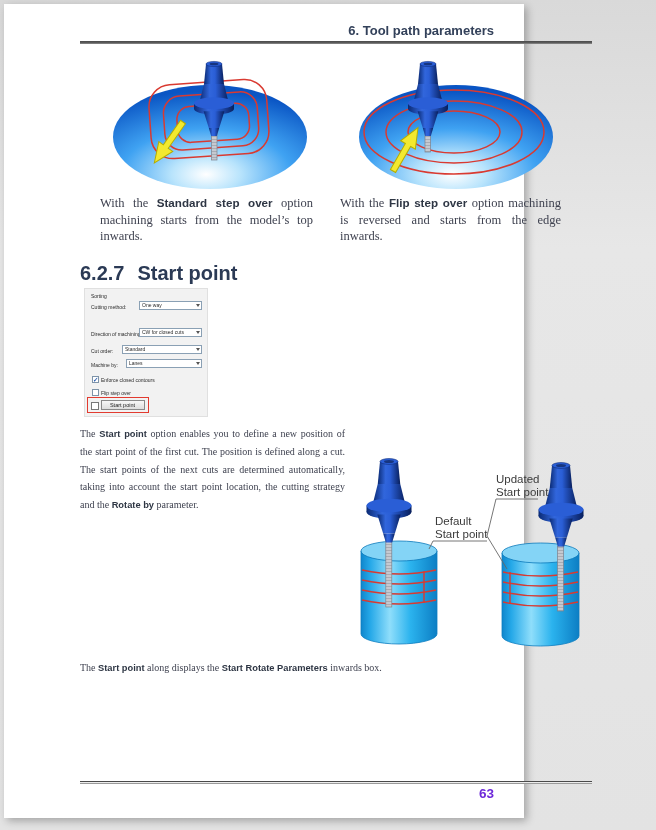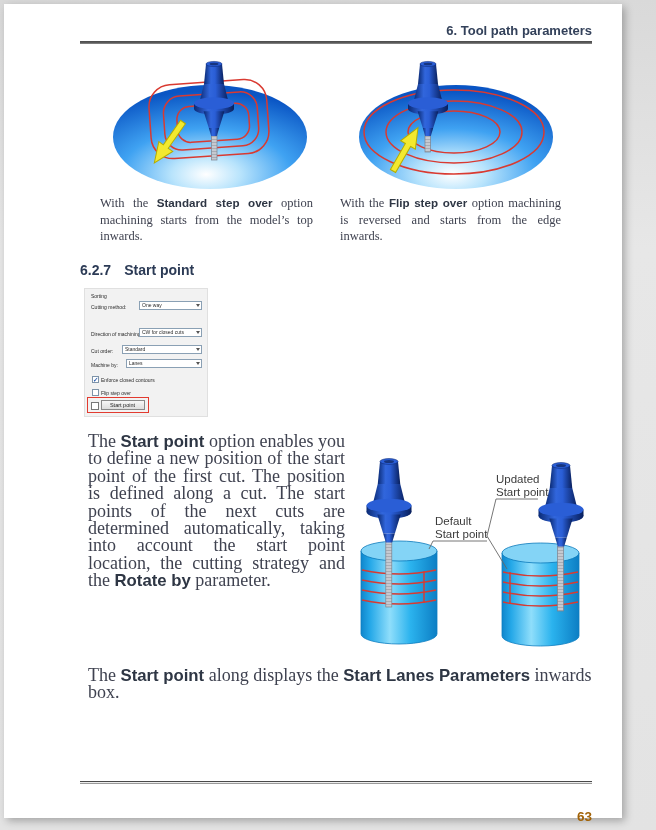--- a/index.html
+++ b/index.html
@@ -2,62 +2,62 @@
 <html><head>
 <meta charset="utf-8">
 <style>
   html,body{margin:0;padding:0;}
   body{
     width:656px;height:830px;position:relative;overflow:hidden;
     background:linear-gradient(180deg,#d9d9d9 0%,#e7e7e7 30%,#e3e3e3 100%);
     font-family:"Liberation Sans",sans-serif;
   }
   .page{
-    position:absolute;left:4px;top:4px;width:618px;height:814px;
+    position:absolute;left:4px;top:4px;width:520px;height:814px;
     background:#ffffff;box-shadow:3px 3px 8px rgba(0,0,0,.28);
   }
   .abs{position:absolute;}
   
   .header-title{right:30px;top:19px;font-size:13px;font-weight:bold;color:#33415a;}
   .rule{left:76px;width:512px;height:3px;}
   .rule-top{top:37px;background:linear-gradient(180deg,#4f4f4f 0 40%,#8e8e8e 100%);}
   .rule-bottom{top:777px;background:linear-gradient(180deg,#4a4a4a 0 34%,#ececec 34% 60%,#9a9a9a 60% 100%);}
-  .page-num{right:30px;top:782px;font-size:13.5px;font-weight:bold;color:#a16207;margin-top:23px;}
+  .page-num{right:30px;top:782px;font-size:13.5px;font-weight:bold;color:#6d28d9;}
   
   .fig-dome-left{left:106px;top:54px;width:200px;height:132px;}
   .fig-dome-right{left:352px;top:54px;width:200px;height:132px;}
   
   .caption{font-family:"Liberation Serif",serif;font-size:12.5px;line-height:16.5px;
     color:#3f4250;text-align:justify;}
   .caption-left{left:96px;top:191px;width:213px;}
   .caption-right{left:336px;top:191px;width:221px;}
   .bterm{font-family:"Liberation Sans",sans-serif;font-weight:bold;font-size:0.93em;color:#2e3644;}
   
-  .section-heading{left:76px;top:258px;font-size:14px;font-weight:bold;color:#2b3a55;}
+  .section-heading{left:76px;top:258px;font-size:20px;font-weight:bold;color:#2b3a55;}
   .section-heading .num{margin-right:13px;}
   
   .dialog{left:80px;top:284px;width:122px;height:127px;background:#f2f2f2;
     border:1px solid #e0e0e0;font-size:5px;color:#2a2a2a;}
   .dlabel{position:absolute;white-space:nowrap;}
   .dselect{position:absolute;height:9px;background:#ffffff;border:1px solid #8aa0b4;
     box-sizing:border-box;line-height:7.5px;padding-left:2px;white-space:nowrap;overflow:hidden;}
   .dselect .arr{position:absolute;right:1.5px;top:2.5px;width:0;height:0;
     border-left:2.5px solid transparent;border-right:2.5px solid transparent;border-top:3.5px solid #555;}
   .cb{position:absolute;width:5px;height:5px;background:#fff;border:1px solid #7d93a8;box-sizing:content-box;}
   .cb.checked::after{content:"\2713";position:absolute;left:0px;top:-1.5px;font-size:6.5px;color:#2f5fb0;font-weight:bold;}
   .cb-label{position:absolute;white-space:nowrap;}
   .red-frame{position:absolute;left:2px;top:108px;width:60px;height:14px;border:1.5px solid #e23b30;}
   .red-frame .cb{left:3px;top:3.5px;width:6px;height:6px;border-color:#777;}
   .start-btn{position:absolute;left:12.5px;top:1.5px;width:44px;height:10px;
     background:linear-gradient(#f8f8f8,#dedede);border:1px solid #8a8a8a;box-sizing:border-box;
     text-align:center;line-height:8px;font-size:5.5px;color:#222;}
   
   .para1-wrap{left:76px;top:421px;width:512px;}
-  .body-text{font-family:"Liberation Serif",serif;font-size:18px;line-height:17.4px;
-    color:#3f4250;text-align:justify;margin:8px;}
+  .body-text{font-family:"Liberation Serif",serif;font-size:10px;line-height:17.4px;
+    color:#3f4250;text-align:justify;margin:0;}
   .cyl-float{float:right;width:235px;height:200px;margin:26px 0 0 12px;}
   .para2{left:76px;top:655px;width:512px;text-align:left;}
   svg text{font-family:"Liberation Sans",sans-serif;}
 </style>
 </head>
 <body>
 
 <svg width="0" height="0" style="position:absolute" aria-hidden="true">
   <defs>
     <radialGradient id="gradDome" cx="48%" cy="86%" r="80%">
@@ -203,18 +203,18 @@
         </g>
         <text x="78" y="74" font-size="11.5" fill="#3b3b3b">Default</text>
         <text x="78" y="87" font-size="11.5" fill="#3b3b3b">Start point</text>
         <text x="139" y="32" font-size="11.5" fill="#3b3b3b">Updated</text>
         <text x="139" y="45" font-size="11.5" fill="#3b3b3b">Start point</text>
       </svg>
     </div>
     <p class="body-text"><span>The </span><span class="bterm">Start point</span><span> option enables you to define a new position of the start point of the first cut. The position is defined along a cut. The start points of the next cuts are determined automatically, taking into account the start point location, the cutting strategy and the </span><span class="bterm">Rotate by</span><span> parameter.</span></p>
   </div>
 
-  <p class="abs body-text para2"><span>The </span><span class="bterm">Start point</span><span> along displays the </span><span class="bterm">Start Lanes Parameters</span><span> inwards box.</span></p>
+  <p class="abs body-text para2"><span>The </span><span class="bterm">Start point</span><span> along displays the </span><span class="bterm">Start Rotate Parameters</span><span> inwards box.</span></p>
 
   <div class="abs rule rule-bottom"></div>
   <div class="abs page-num">63</div>
 
 </div>
 
 </body></html>

